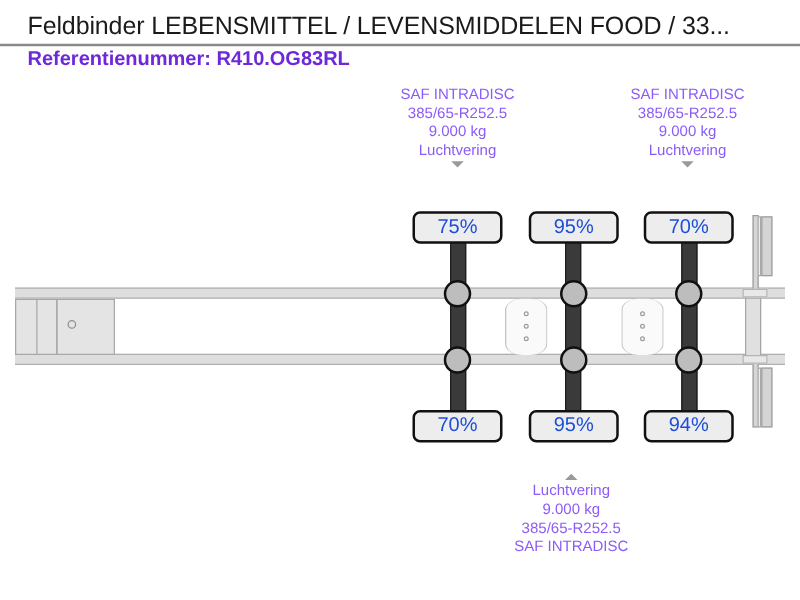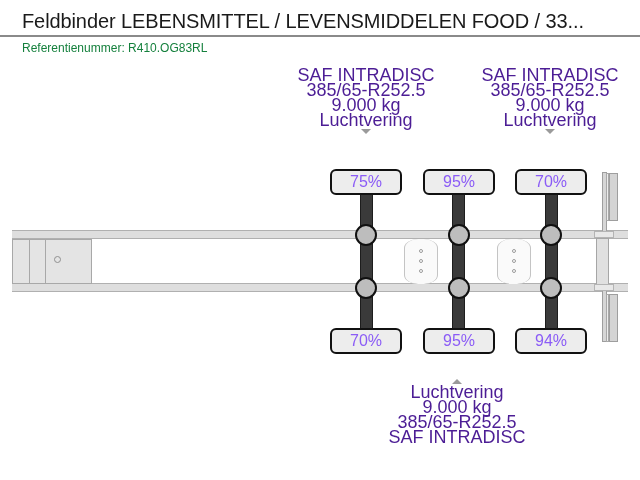--- a/index.html
+++ b/index.html
@@ -36,33 +36,34 @@
     left: 0px;
     top: 35px;
     width: 640px;
     height: 2px;
     background: #8a8a8a;
   }
   #reference-line {
     position: absolute;
     left: 22px;
     top: 40px;
+    font-size: 16px;
+    line-height: 16px;
+    color: #6d28d9;
+    white-space: nowrap;
+    font-weight: bold;
+  }
+
+  
+  .spec-block {
+    position: absolute;
+    text-align: center;
     font-size: 12px;
-    line-height: 16px;
-    color: #15803d;
-    white-space: nowrap;
-  }
-
-  
-  .spec-block {
-    position: absolute;
-    text-align: center;
-    font-size: 18px;
     line-height: 15px;
-    color: #4c1d95;
+    color: #8b5cf6;
     white-space: nowrap;
   }
   .spec-block .spec-line { display: block; }
 
   .arrow-down, .arrow-up {
     display: block;
     margin: 1px auto 0 auto;
     width: 0;
     height: 0;
     border-left: 5px solid transparent;
@@ -265,21 +266,21 @@
     position: absolute;
     width: 72px;
     height: 26px;
     background: #ededed;
     border: 2px solid #111111;
     border-radius: 6px;
     box-sizing: border-box;
     font-size: 16px;
     line-height: 22px;
     text-align: center;
-    color: #8b5cf6;
+    color: #1d4ed8;
   }
   .pct-tag.top    { top: 169px; }
   .pct-tag.bottom { top: 328px; }
   .pct-tag.c1 { left: 330px; }
   .pct-tag.c2 { left: 423px; text-align: center; }
   .pct-tag.c3 { left: 515px; }
 </style>
 </head>
 <body>
 

